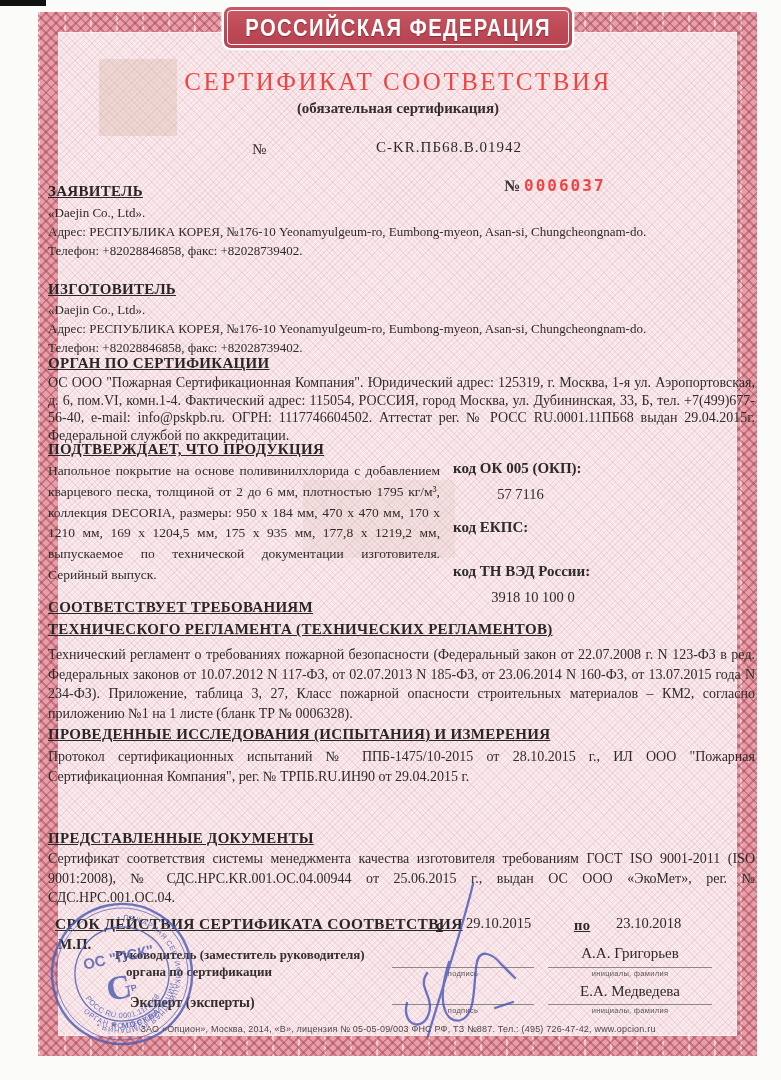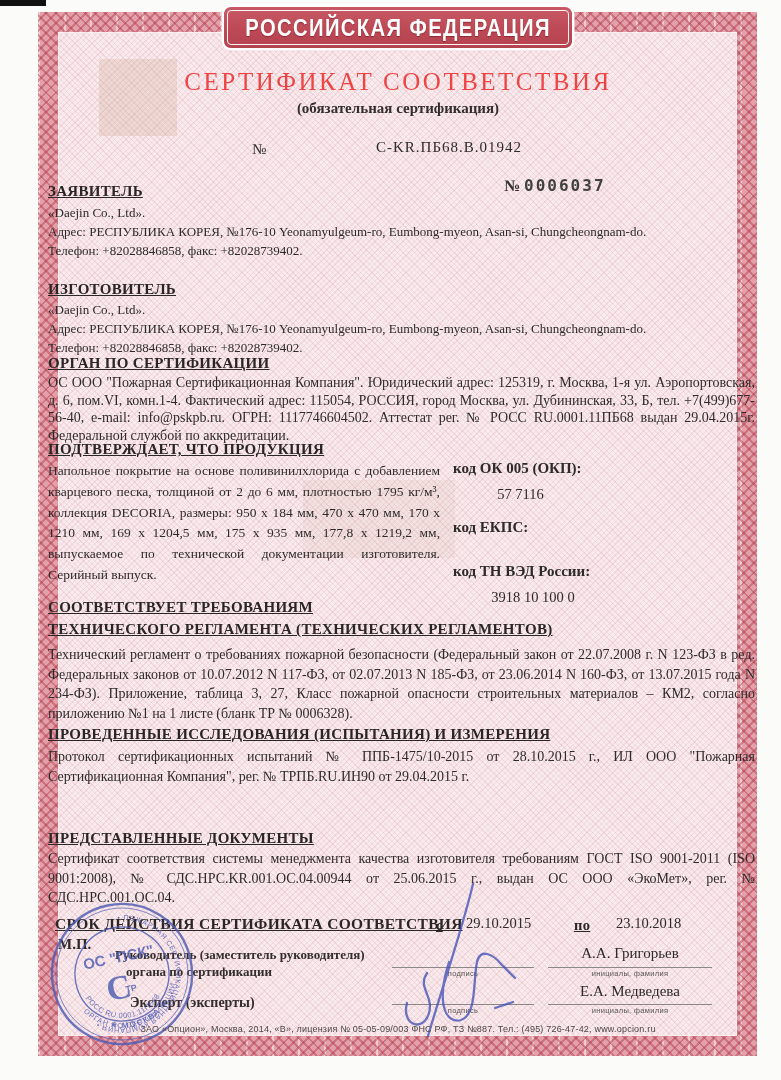--- a/index.html
+++ b/index.html
@@ -50,21 +50,21 @@
     text-shadow:0 1px 1px rgba(100,10,20,.5);
   }
   .title{left:38px;width:720px;top:68px;text-align:center;font-size:25px;letter-spacing:2.5px;color:#ef4444;}
   .subtitle{left:38px;width:720px;top:100px;text-align:center;font-size:15px;font-weight:bold;color:#342e2e;}
   .num-label{left:252px;top:141px;font-size:15px;}
   .cert-number{left:340px;top:139px;font-size:15px;letter-spacing:1px;margin-left:36px;}
   .blank-number{left:504px;top:176px;font-size:16px;}
   .blank-number .no{color:#3a3535;font-weight:bold;margin-right:4px;}
   .blank-number .digits{
     font-family:"DejaVu Sans Mono",monospace;font-weight:bold;
-    color:#404040;font-size:16px;letter-spacing:2px;
+    color:#ef4444;font-size:16px;letter-spacing:2px;
   }
   .h{font-weight:bold;font-size:15px;color:#2b2626;letter-spacing:.3px;white-space:nowrap;text-decoration:underline;}
   .line{font-size:13px;white-space:nowrap;}
   .para{font-size:13.5px;line-height:17.5px;text-align:justify;color:#302b2b;}
   .applicant-name{left:48px;top:205px;}
   .applicant-addr{left:48px;top:224px;}
   .applicant-phone{left:48px;top:243px;}
   .manufacturer-name{left:48px;top:302px;}
   .manufacturer-addr{left:48px;top:321px;}
   .manufacturer-phone{left:48px;top:340px;}

